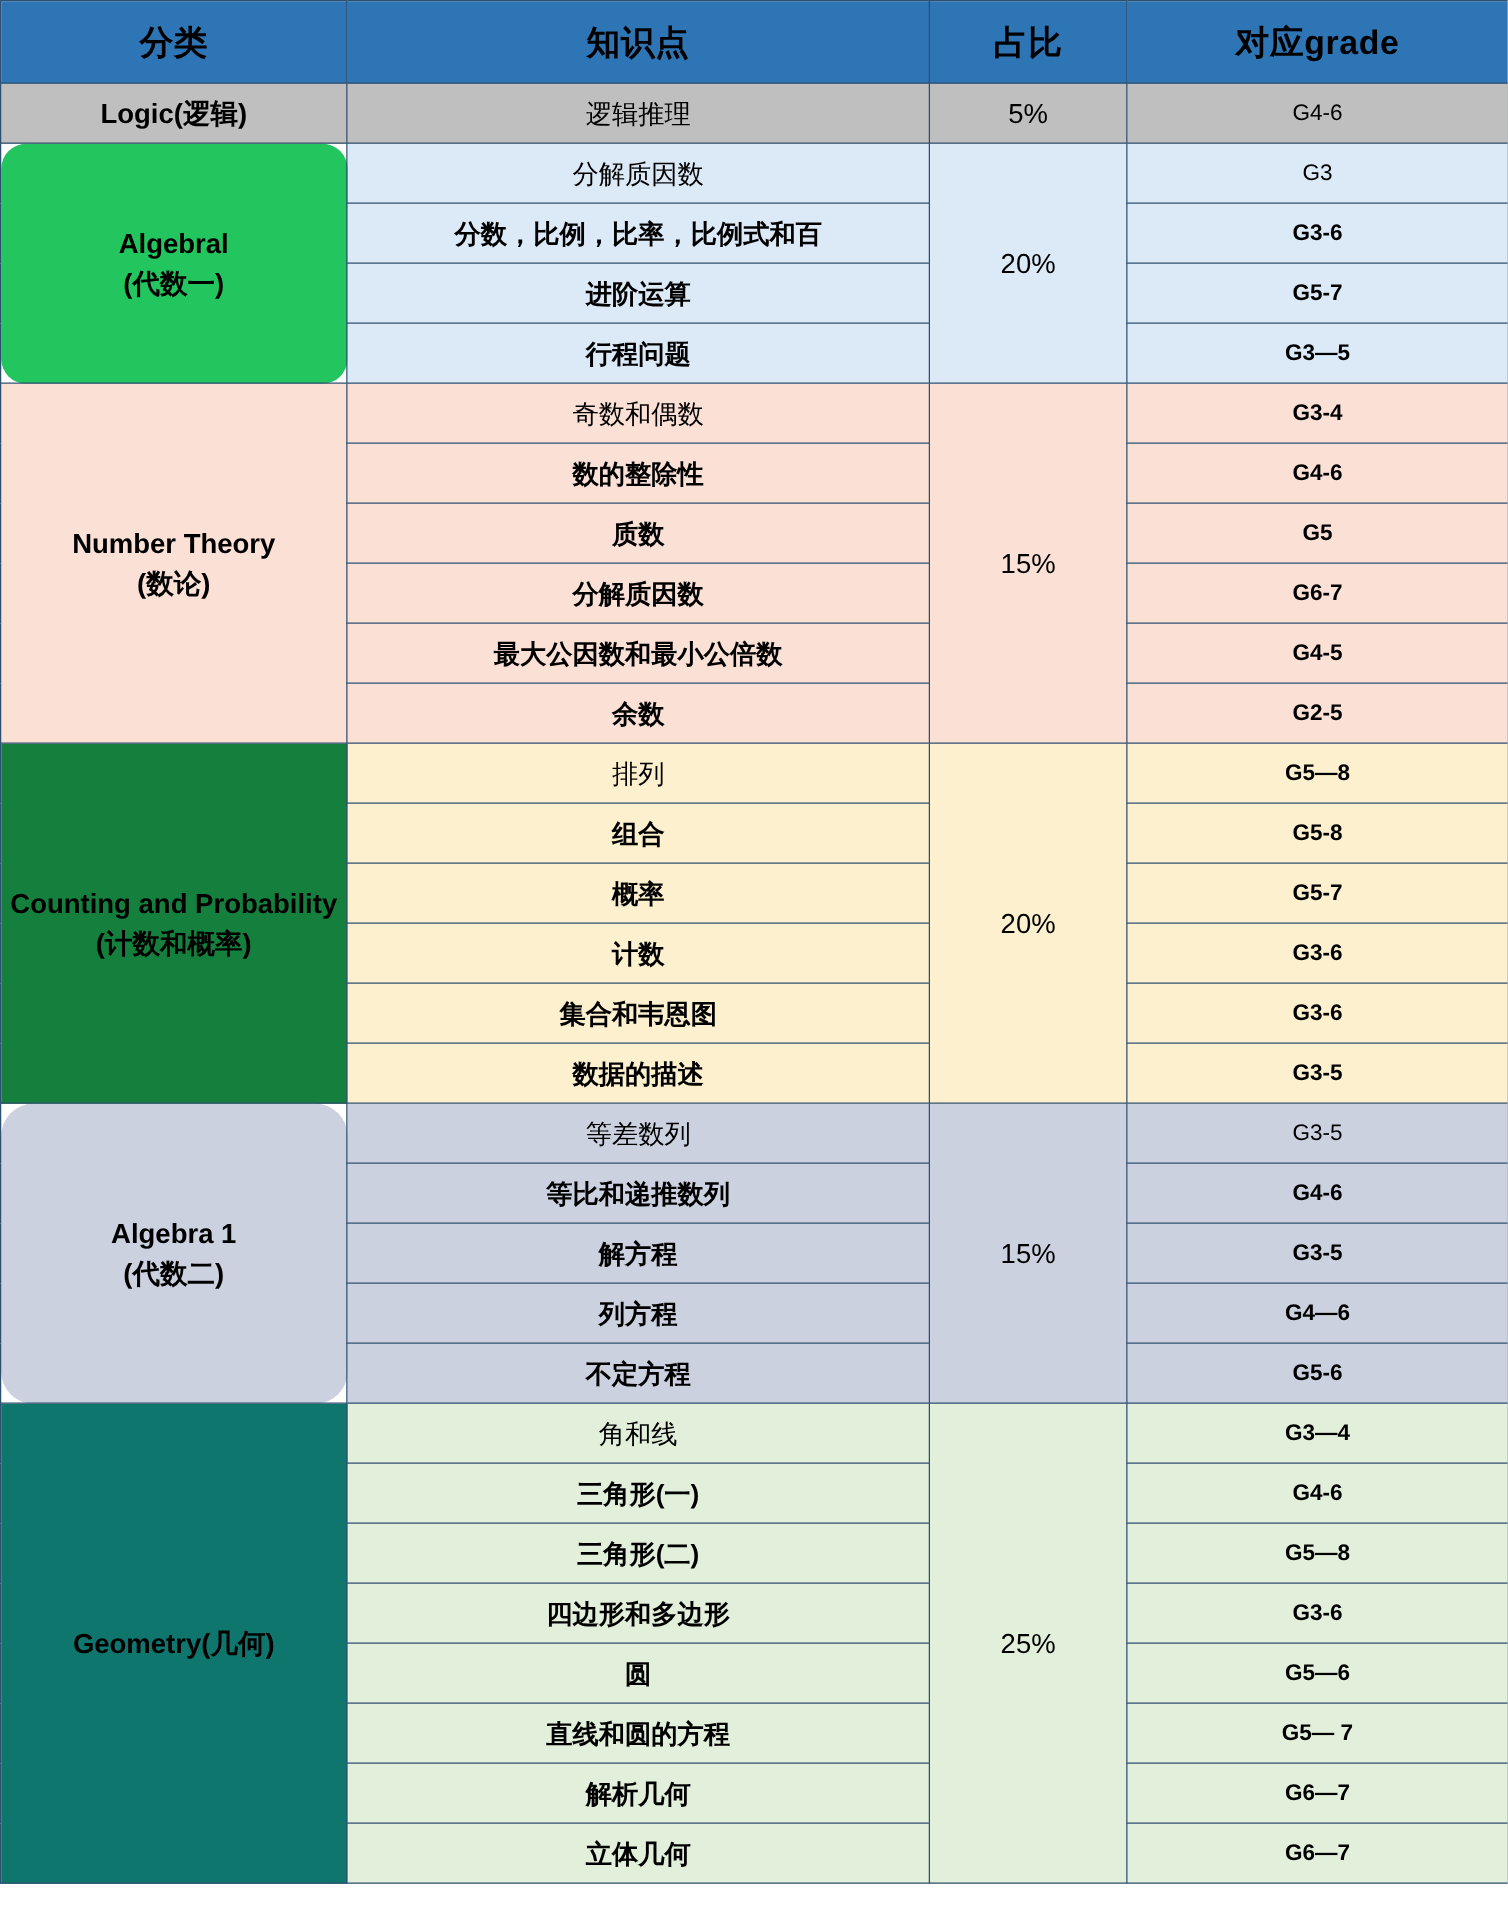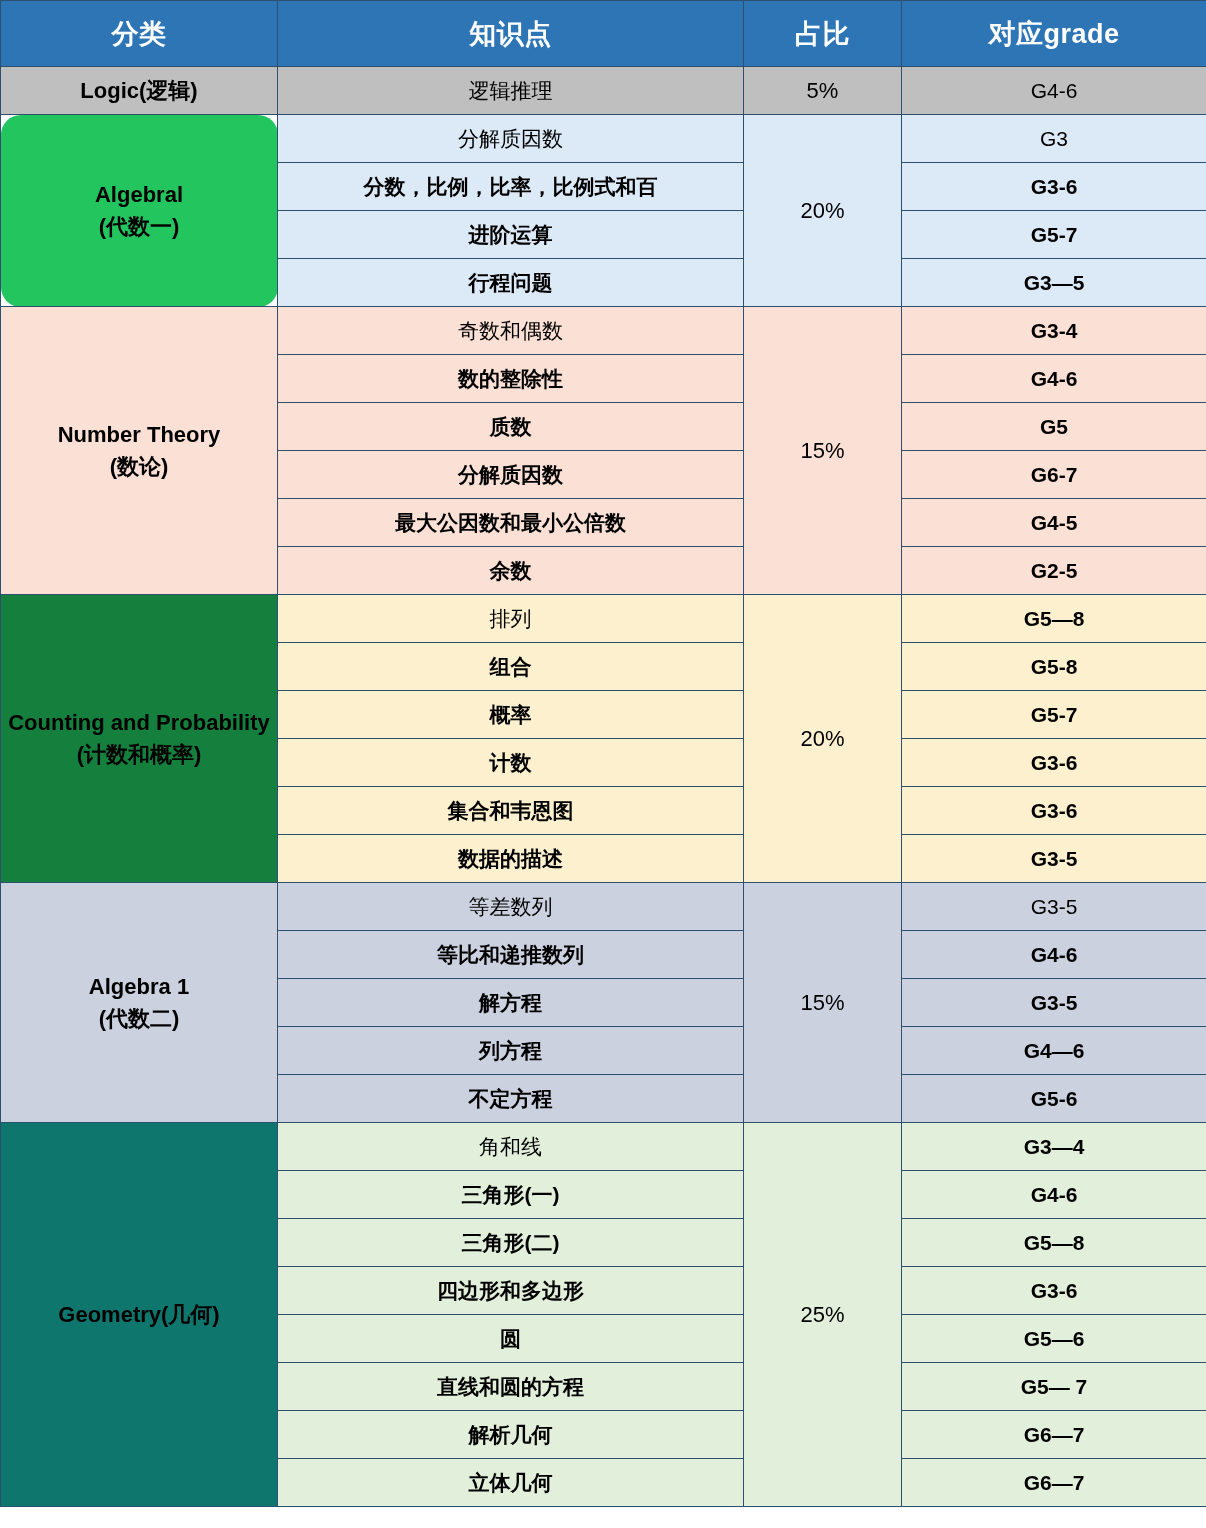--- a/index.html
+++ b/index.html
@@ -25,21 +25,21 @@
     text-align: center;
     vertical-align: middle;
   }
   col.c-cat   { width: 277px; }
   col.c-topic { width: 466px; }
   col.c-pct   { width: 158px; }
   col.c-grade { width: 305px; }
 
   thead th {
     background: #2e75b6;
-    color: #ffffff;
+    color: #000000;
     font-size: 27px;
     font-weight: bold;
     height: 66px;
     letter-spacing: 0.5px;
   }
 
   td.cat {
     font-size: 22px;
     font-weight: bold;
     line-height: 1.45;
@@ -49,38 +49,38 @@
   td.topic {
     font-size: 21px;
     height: 48px;
     padding: 2px 6px;
   }
   td.topic.bold { font-weight: bold; }
   td.pct {
     font-size: 22px;
   }
   td.grade {
-    font-size: 21px;
+    font-size: 18px;
     height: 48px;
   }
   td.grade.bold { font-weight: bold; }
 
   
   .row-logic  { background: #bfbfbf; }
   .row-alg1   { background: #dce9f7; }
   .row-nt     { background: #fbe0d5; }
   .row-count  { background: #fdf0ce; }
   .row-alg2   { background: #ccd1e0; }
   .row-geo    { background: #e2efda; }
 
   .cat-logic  { background: #bfbfbf; }
   .cat-alg1   { background: #22c55e; border-radius: 20px; }
   .cat-nt     { background: #fbe0d5; }
   .cat-count  { background: #15803d; }
-  .cat-alg2   { background: #ccd1e0; }
+  .cat-alg2   { background: #ccd1e0; border-radius: 26px; }
   .cat-geo    { background: #0f766e; }
 
   .sub { display: block; }
 </style>
 </head>
 <body>
 
 <table class="syllabus">
   <colgroup>
     <col class="c-cat">

